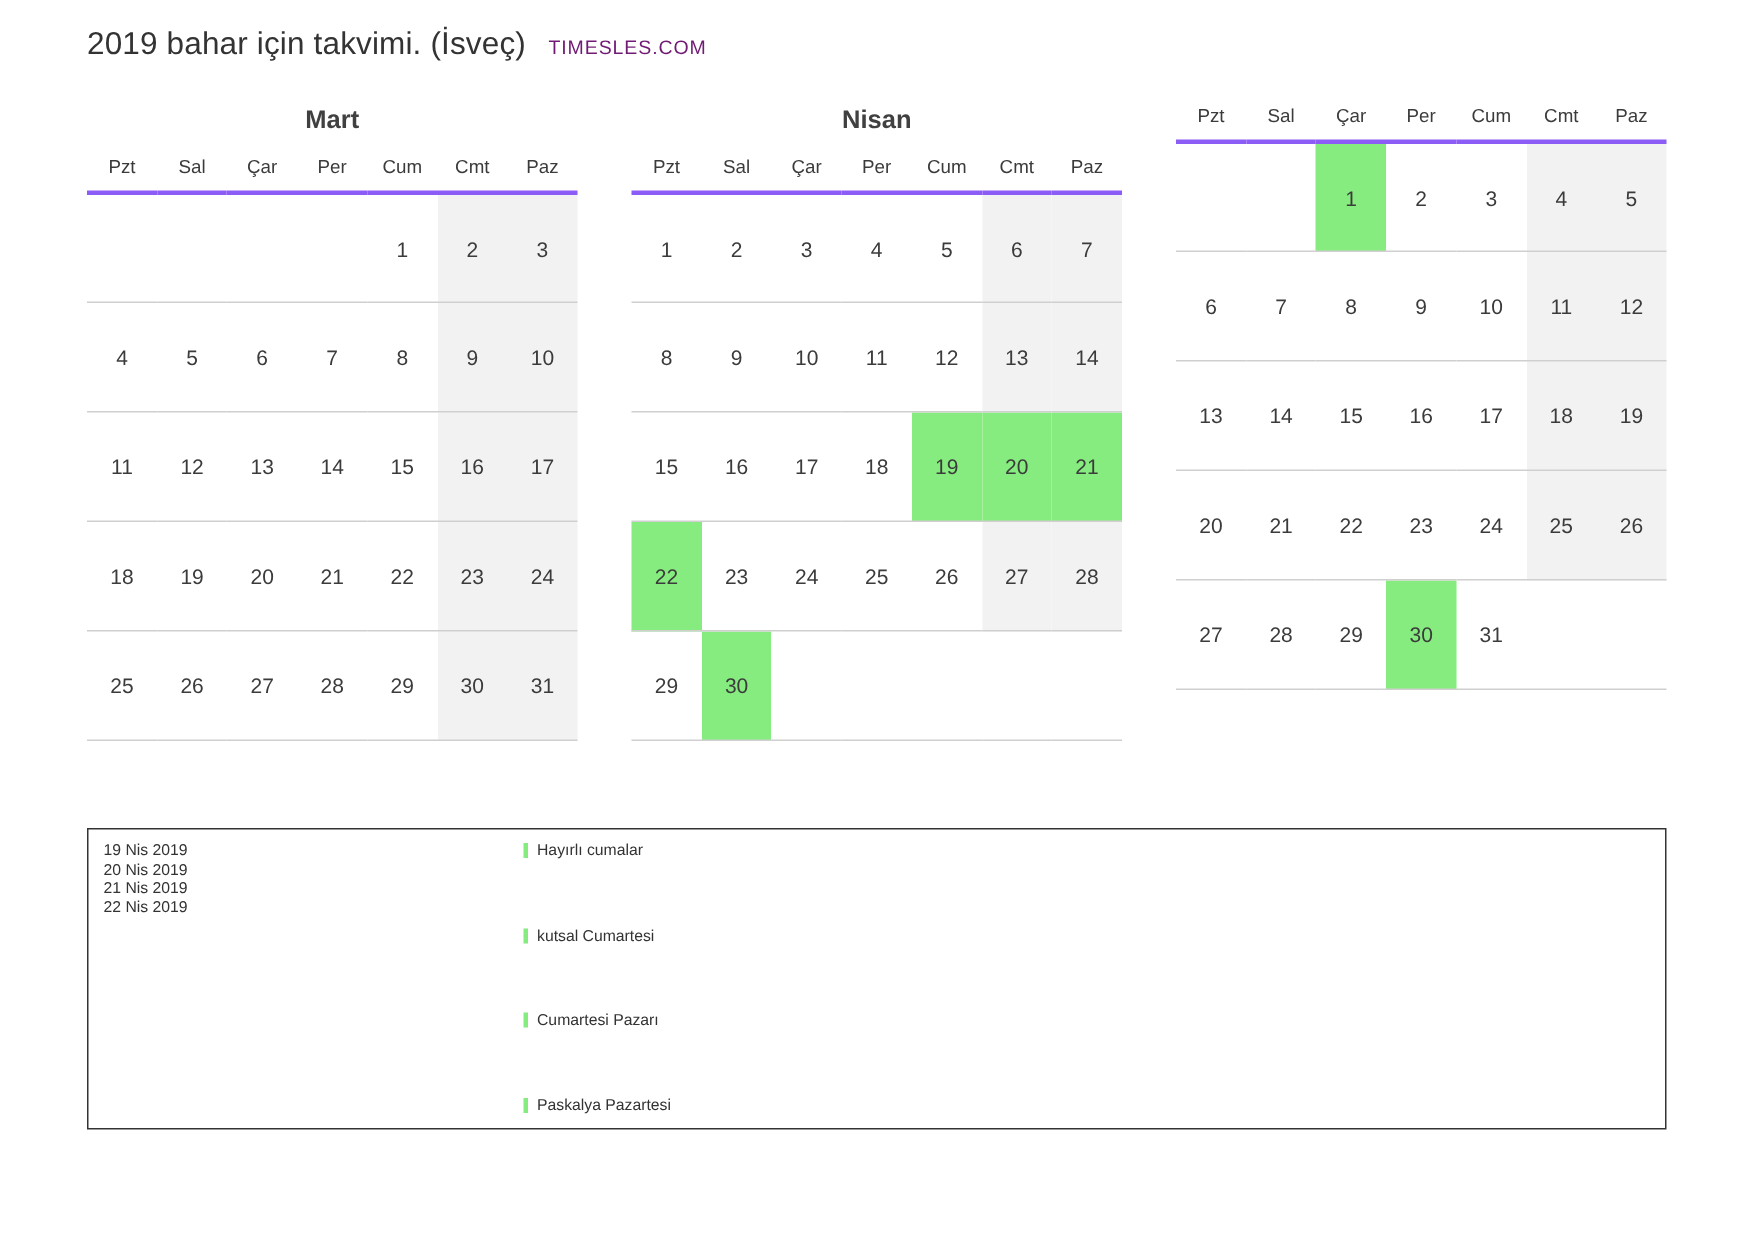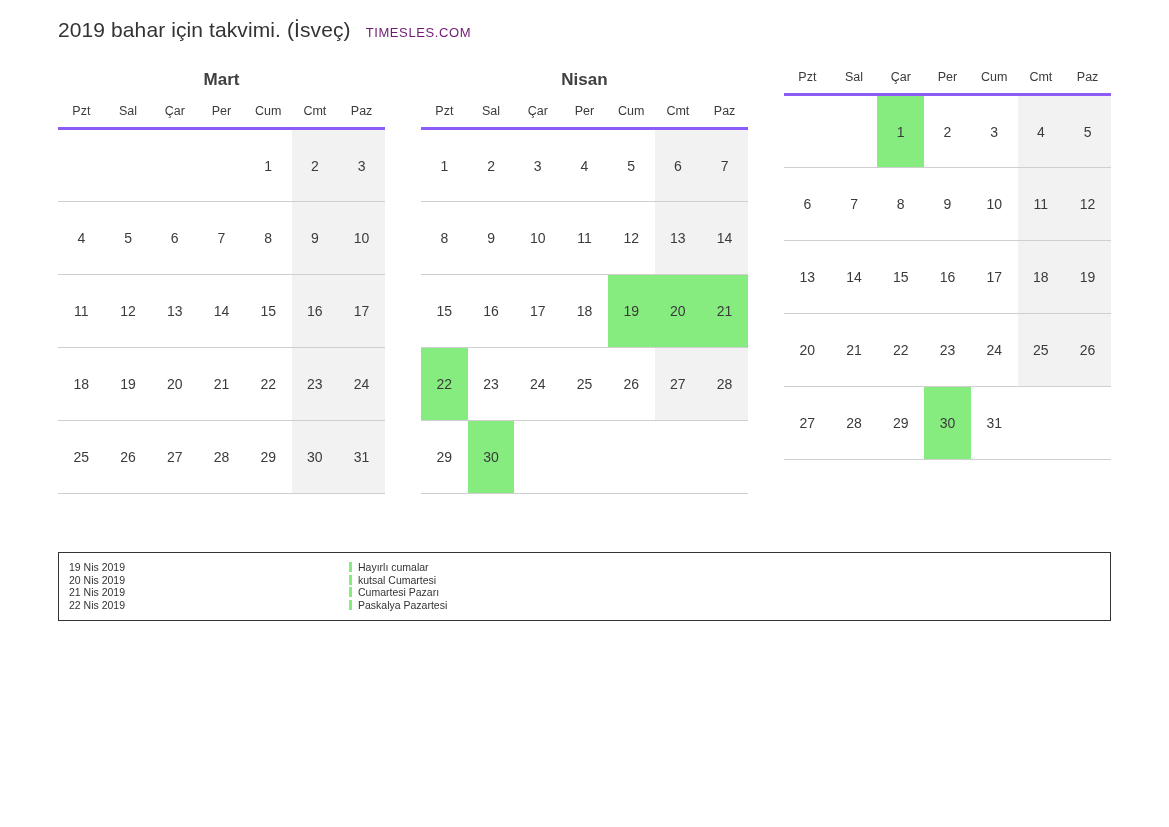--- a/index.html
+++ b/index.html
@@ -89,21 +89,21 @@
     width: 1053px;
     border: 1px solid #333333;
     padding: 8px 10px 9px 10px;
     display: flex;
   }
   .legend-col {
     display: flex;
     flex-direction: column;
   }
   .legend-col.dates-1 { width: 280px; }
-  .legend-col.names-1 { width: 300px; }
+  .legend-col.names-1 { width: 300px; gap: 44px; }
   .legend-col.dates-2 { width: 200px; }
   .legend-col.names-2 { width: 250px; }
   .legend-row {
     font-size: 10.5px;
     line-height: 12.5px;
     color: #333333;
     padding: 0 16px 0 0;
     height: 12.5px;
     display: flex;
     align-items: center;

